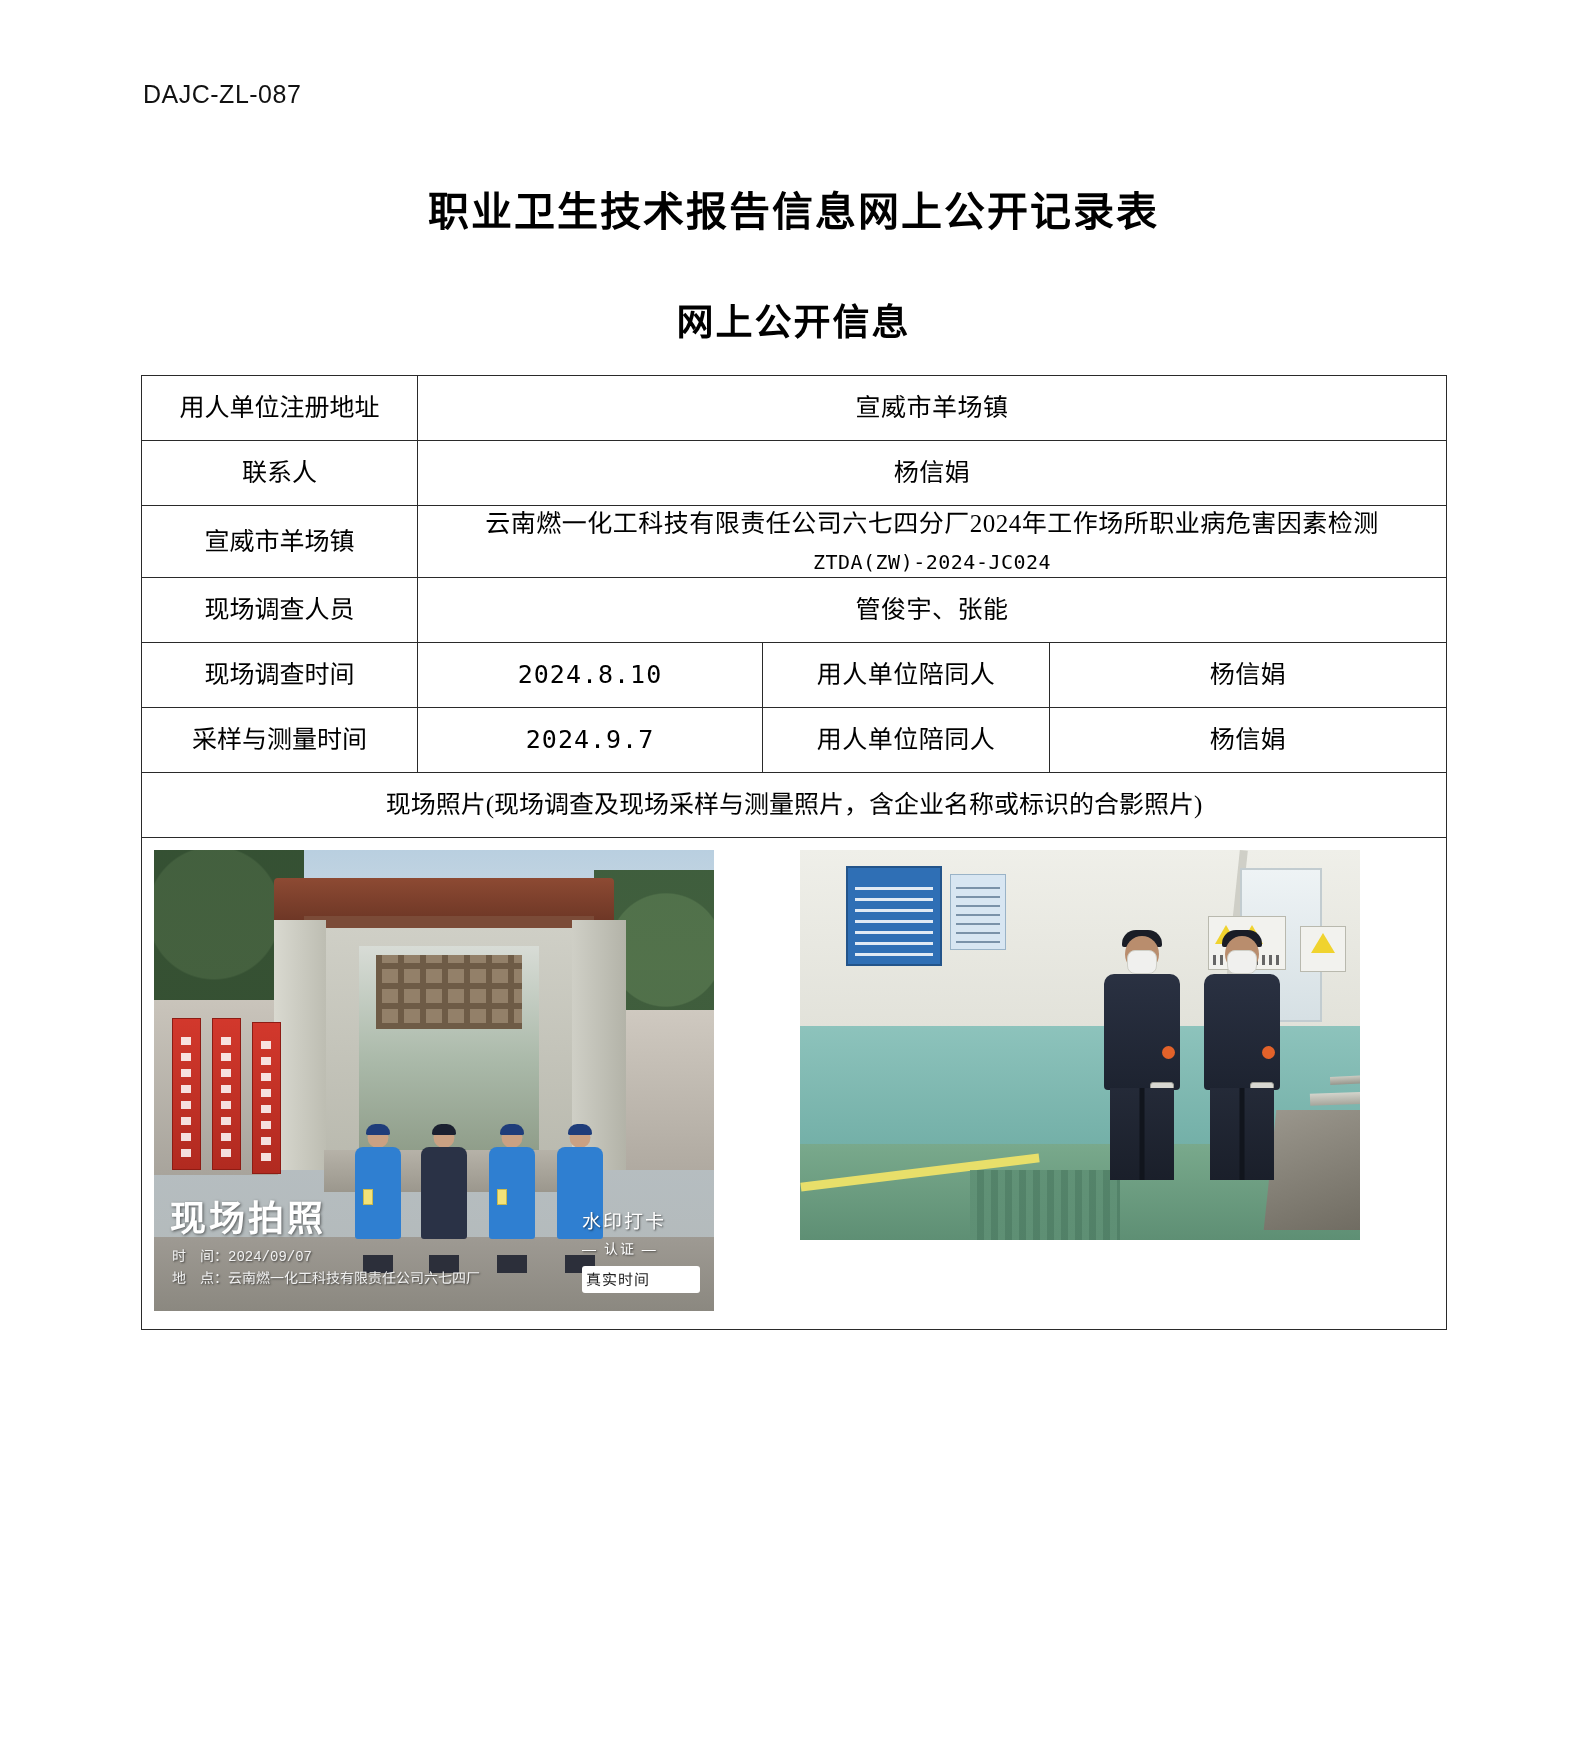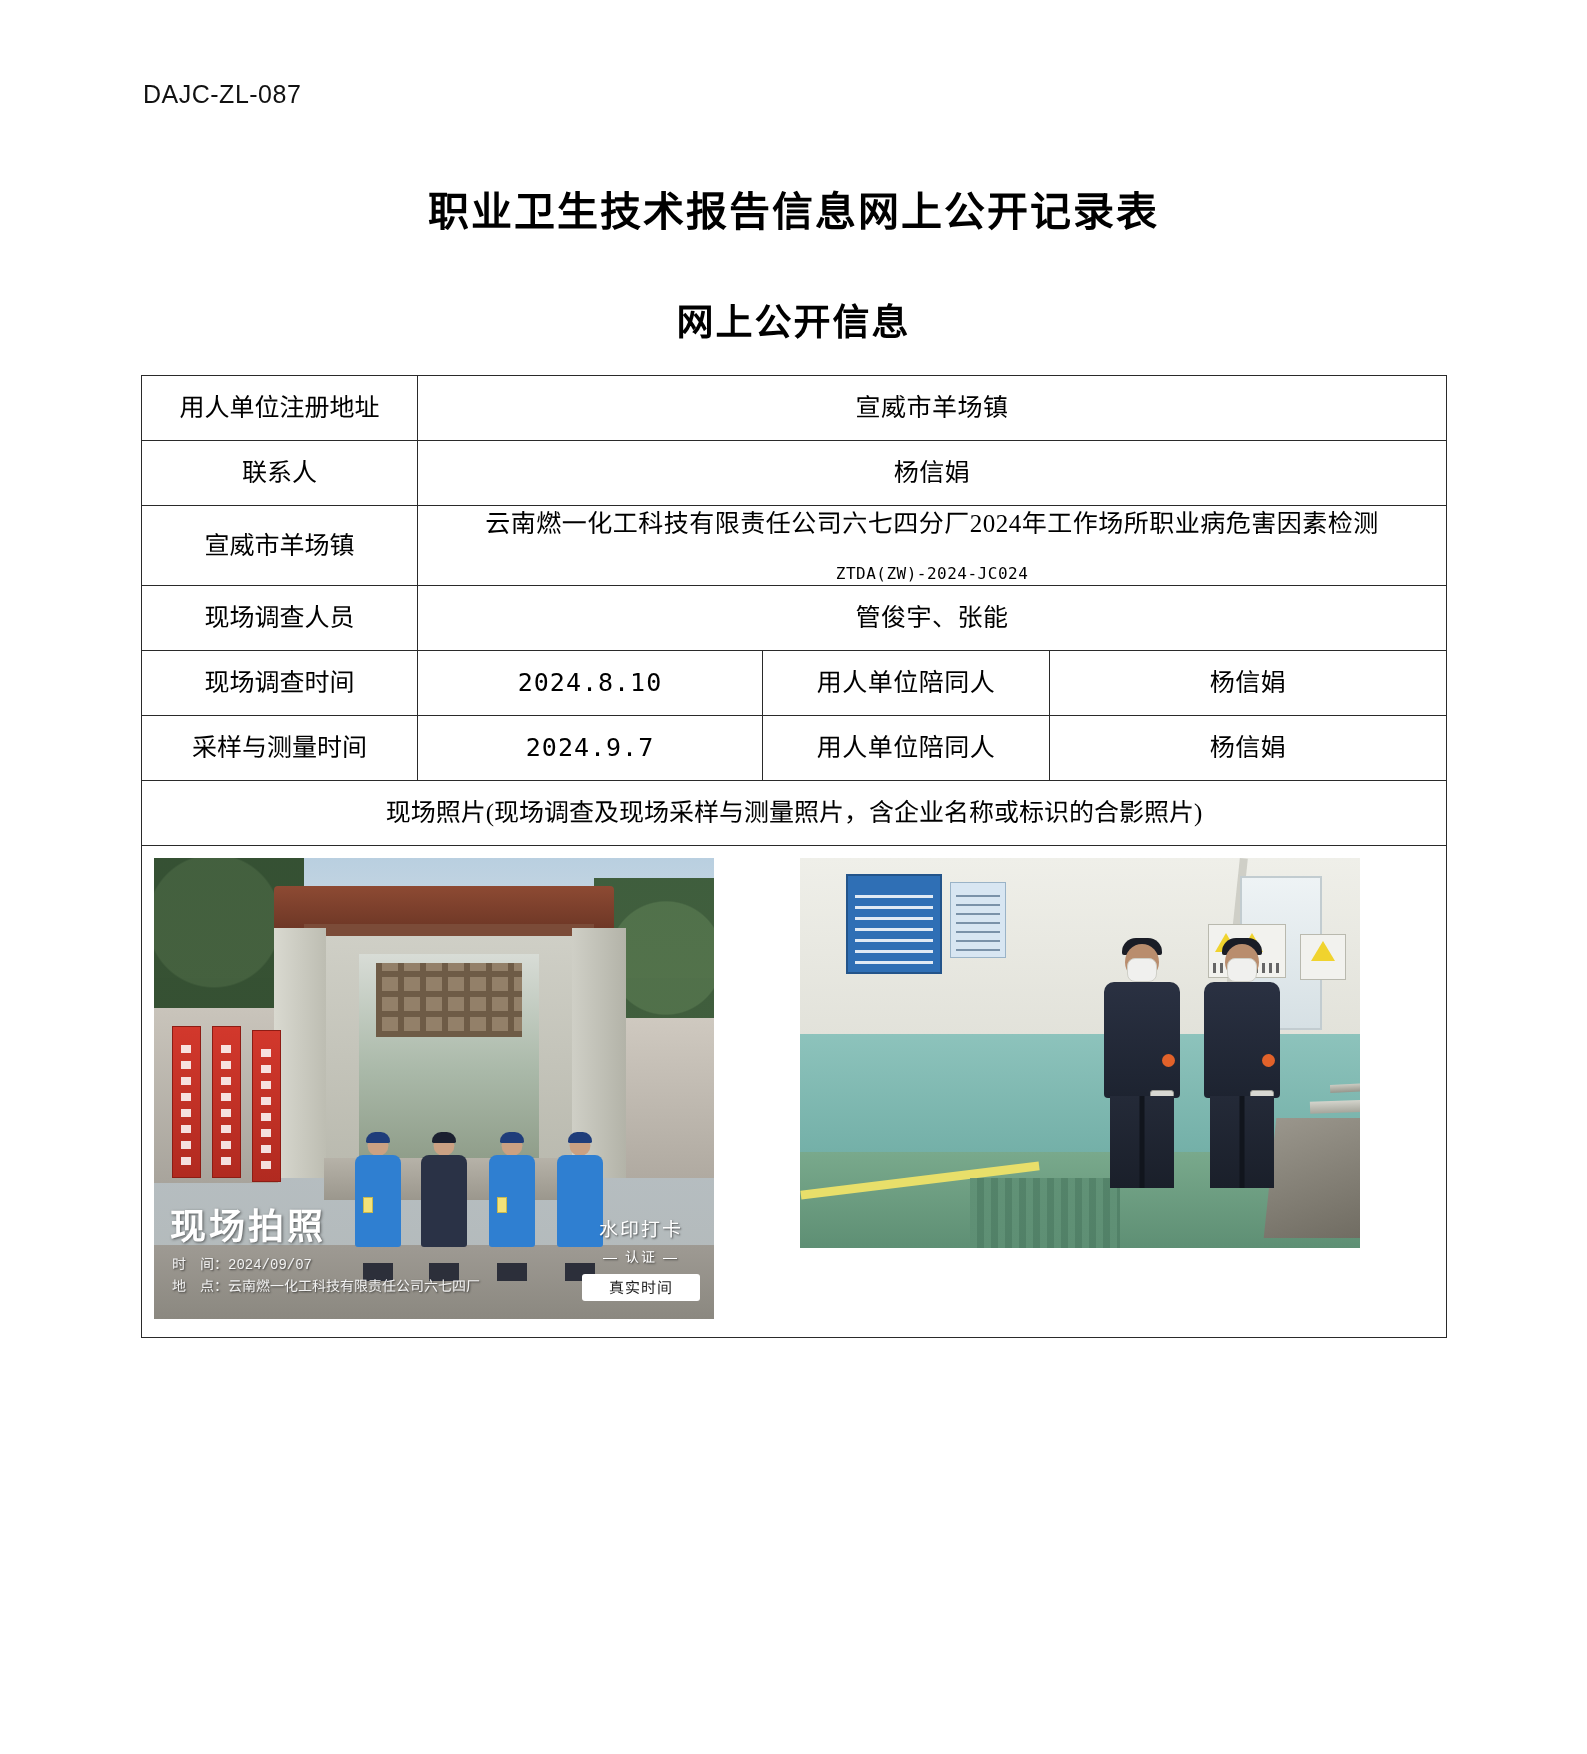--- a/index.html
+++ b/index.html
@@ -80,23 +80,23 @@
     letter-spacing: 0.5px;
   }
   .two-line {
     height: 106px;
     padding: 6px 10px;
   }
   .two-line .l1 { display: block; }
   .two-line .l2 {
     display: block;
     font-family: "DejaVu Sans Mono", "Liberation Mono", monospace;
-    font-size: 16px;
+    font-size: 20px;
     letter-spacing: 0.5px;
-    margin-top: 20px;
+    margin-top: 6px;
   }
   .date-val {
     font-family: "DejaVu Sans Mono", "Liberation Mono", monospace;
     font-size: 24px;
     letter-spacing: 1px;
   }
   .photo-header td {
     text-align: left;
     padding: 12px 8px 12px 10px;
     font-size: 25px;
@@ -249,21 +249,21 @@
     position: absolute; left: 18px;
     font-family: Liberation Mono, monospace;
     font-size: 14px; color: #f2f2f2;
     text-shadow: 1px 1px 2px rgba(0,0,0,.6);
     white-space: nowrap;
   }
   .p1-wm-time { bottom: 44px; }
   .p1-wm-place { bottom: 22px; }
   .p1-stamp {
     position: absolute; right: 14px; bottom: 18px;
-    width: 118px; text-align: center;
+    width: 118px; text-align: left;
     font-family: "Liberation Sans", sans-serif;
     color: #ffffff;
     text-shadow: 1px 1px 2px rgba(0,0,0,.6);
   }
   .p1-stamp .s1 { font-size: 19px; letter-spacing: 2px; }
   .p1-stamp .s2 { font-size: 14px; margin-top: 4px; letter-spacing: 2px; }
   .p1-stamp .s3 {
     margin-top: 6px; font-size: 15px; color: #222;
     background: #ffffff; border-radius: 3px; padding: 3px 4px;
     text-shadow: none; letter-spacing: 1px;

